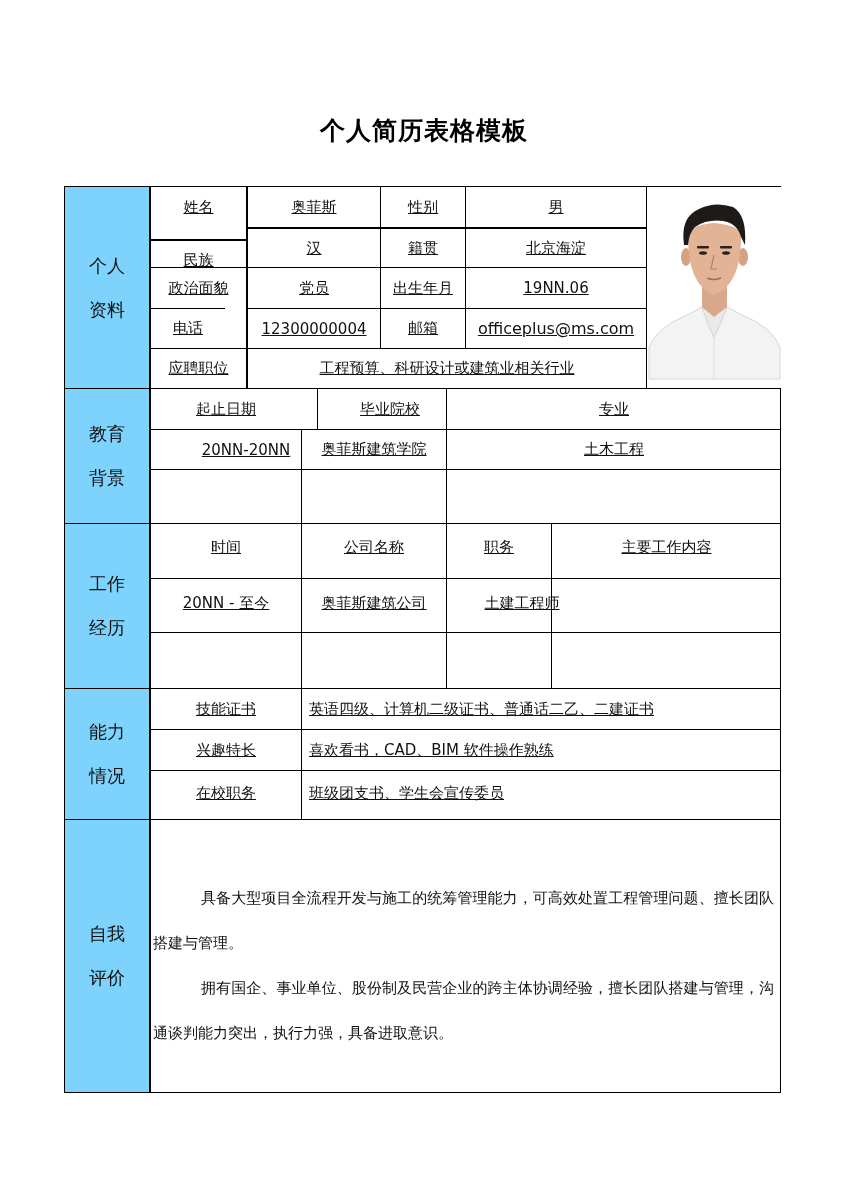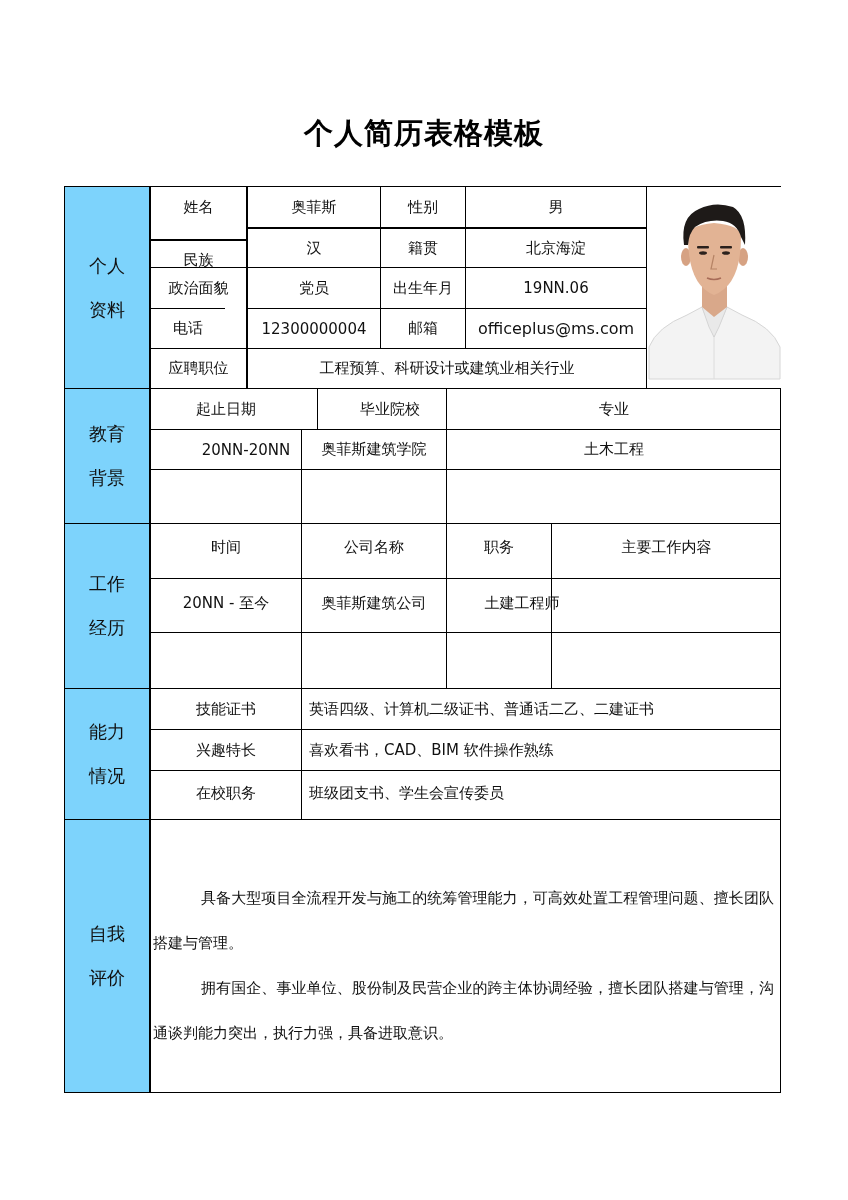--- a/index.html
+++ b/index.html
@@ -1,22 +1,22 @@
 <!DOCTYPE html>
 <html><head>
 <meta charset="utf-8">
 <style>
   html, body { margin: 0; padding: 0; background: #ffffff; }
   body { width: 848px; height: 1200px; position: relative; font-family: "DejaVu Sans", "Liberation Sans", sans-serif; color: #111; }
-  .title { position: absolute; left: 0; top: 114px; width: 848px; text-align: center; font-size: 29px; font-weight: bold; letter-spacing: 1px; color: #000; }
+  .title { position: absolute; left: 0; top: 114px; width: 848px; text-align: center; font-size: 25px; font-weight: bold; letter-spacing: 1px; color: #000; }
   .sheet { position: absolute; left: 64px; top: 186px; width: 717px; height: 907px; border: 1.5px solid #000; box-sizing: border-box; }
   .sec { position: absolute; left: 0; width: 100%; border-bottom: 1.5px solid #000; box-sizing: border-box; }
   .sec.last { border-bottom: none; }
   .cat { position: absolute; left: 0; top: 0; bottom: 0; width: 86px; background: #7dd3fc; border-right: 2.5px solid #000; box-sizing: border-box; display: flex; flex-direction: column; align-items: center; justify-content: center; font-size: 18px; line-height: 44px; }
-  .cell { position: absolute; box-sizing: border-box; display: flex; align-items: center; justify-content: center; font-size: 15px; text-align: center; white-space: nowrap; }
+  .cell { position: absolute; box-sizing: border-box; display: flex; align-items: center; justify-content: center; font-size: 15px; text-align: center; white-space: nowrap; text-decoration: underline; }
   .bt { border-top: 1px solid #000; }
   .bt2 { border-top: 2px solid #000; }
   .bl { border-left: 1px solid #000; }
   .bl2 { border-left: 2px solid #000; }
   .left { justify-content: flex-start; padding-left: 7px; }
   .photo { position: absolute; box-sizing: border-box; border-left: 1px solid #000; overflow: hidden; background: #fff; }
   .essay { position: absolute; left: 88px; right: 6px; top: 56px; font-size: 15px; line-height: 45px; text-align: justify; }
   .essay p { margin: 0; text-indent: 48px; }
 </style>
 </head>

